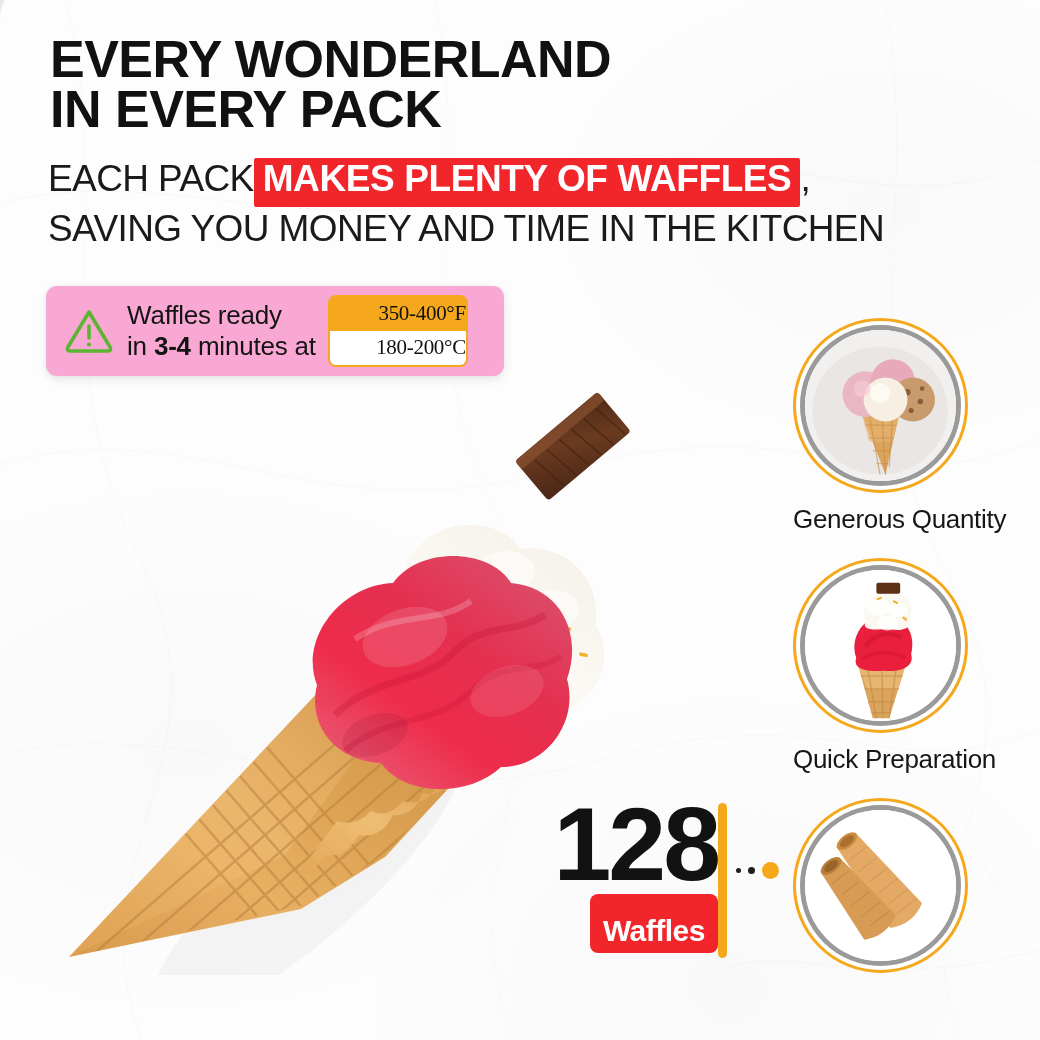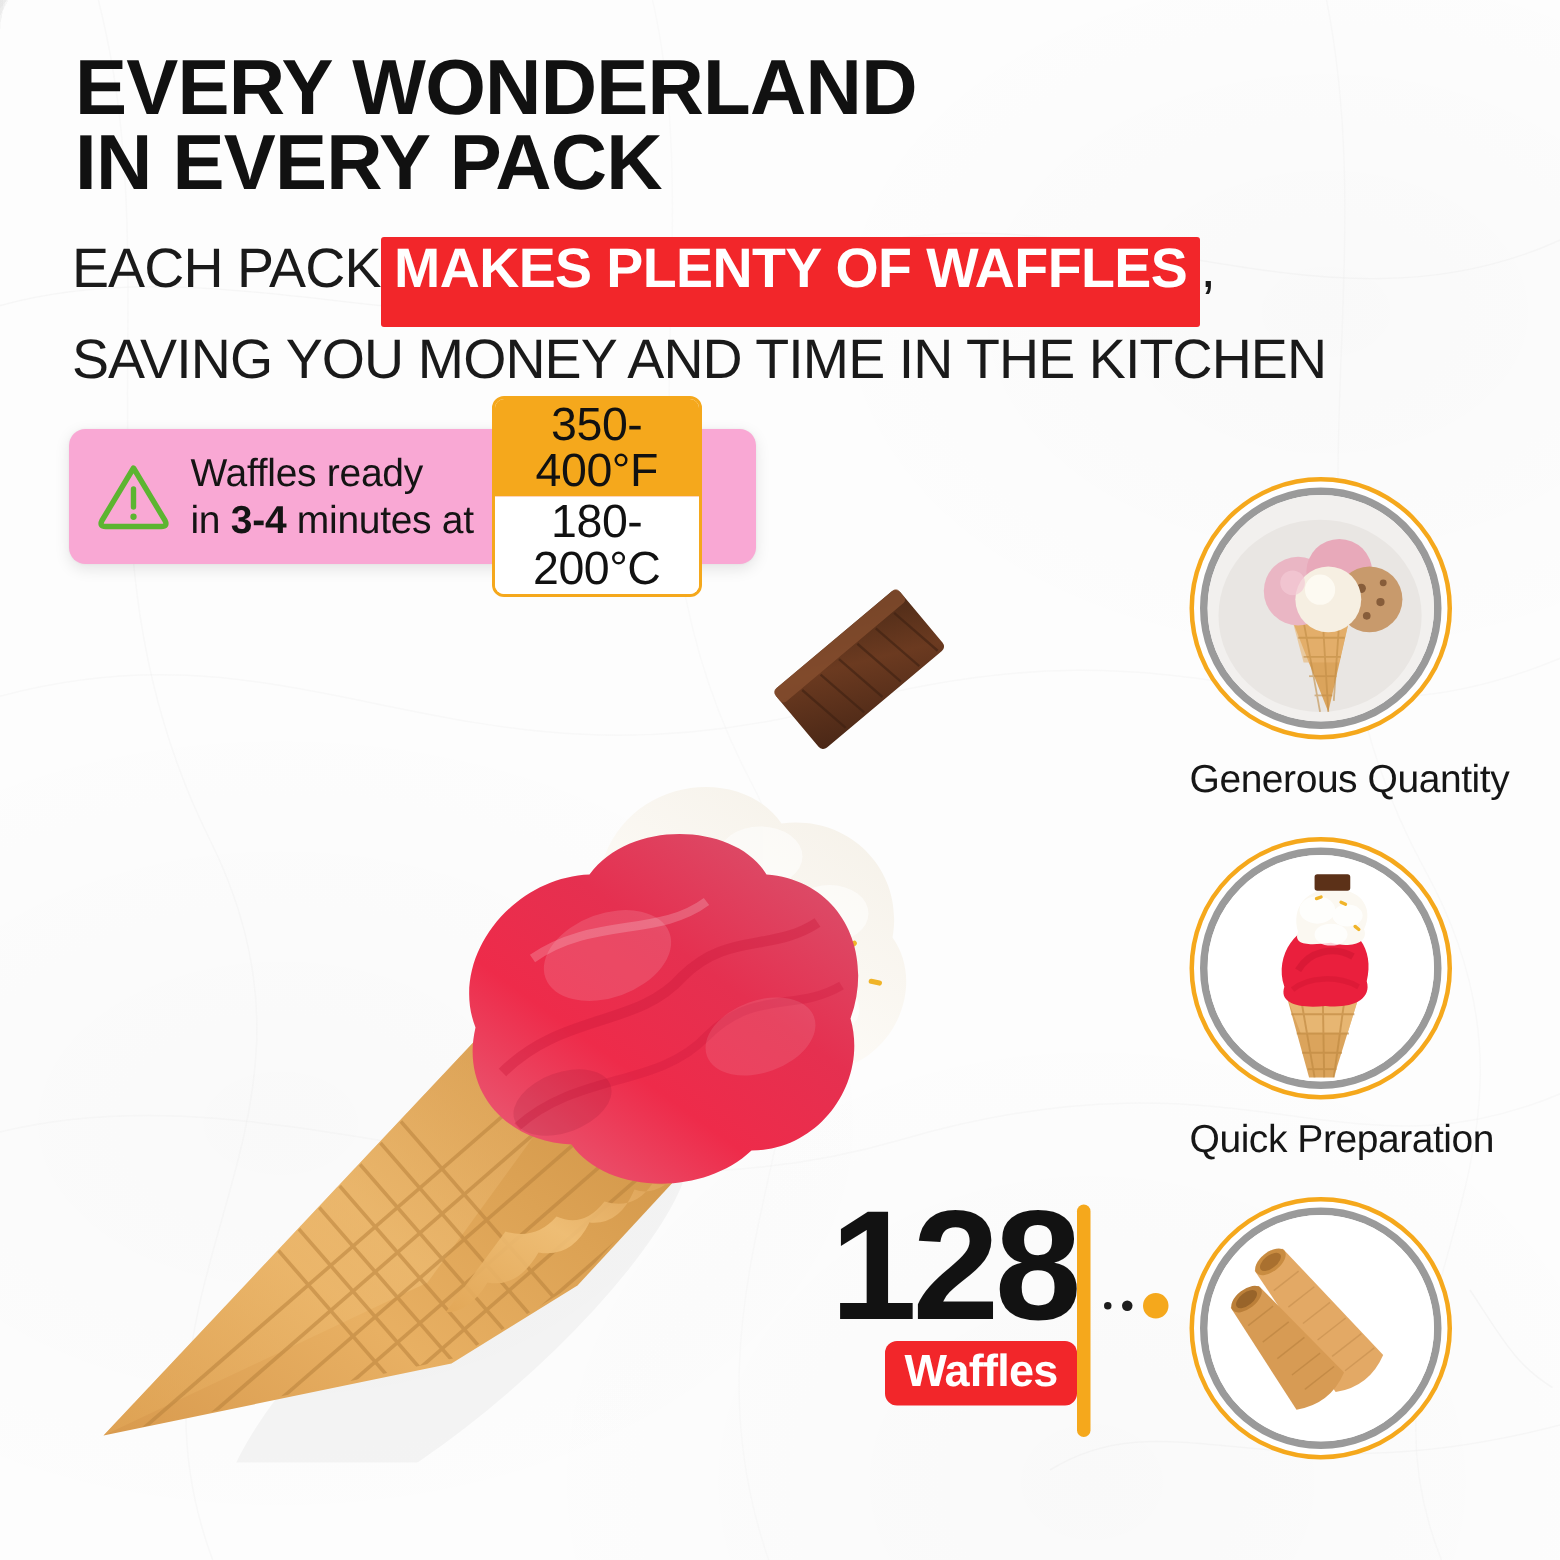--- a/index.html
+++ b/index.html
@@ -47,21 +47,21 @@
     line-height:43px;
     color:#1a1a1a;
     white-space:nowrap;
     letter-spacing:-0.6px;
     font-stretch:condensed;
   }
   .hl {
     background:#F2262A;
     color:#ffffff;
     font-weight:800;
-    padding:3px 9px 21px 9px;
+    padding:3px 9px 10px 9px;
     border-radius:2px;
     display:inline-block;
     line-height:36px;
     letter-spacing:-0.4px;
   }
 
   
   #ready-card {
     position:absolute; left:46px; top:286px;
     width:458px; height:90px;
@@ -82,26 +82,27 @@
   }
   #ready-text b { font-weight:800;text-align:center; }
   #temp-box {
     margin-left:12px;
     border:2.5px solid #F5A81C;
     border-radius:8px;
     overflow:hidden;
     width:140px;
   }
   .temp-row {
-    font-size:31px;
+    font-size:21px;
     line-height:31px;
-    text-align:center;
+    text-align:right;
     color:#111111;
     letter-spacing:-0.3px;
     padding:1px 0 2px;
+    font-family:Liberation Serif, serif;
   }
   .temp-f { background:#F5A81C; }
   .temp-c { background:#ffffff; }
 
   
   #hero-cone { position:absolute; left:55px; top:385px; width:620px; height:590px; }
 
   
   .feature { position:absolute; text-align:center; }
   .circle-outer {
@@ -147,21 +148,21 @@
     letter-spacing:-3px;
   }
   #count-badge-wrap { margin-top:4px; }
   #count-badge {
     display:inline-block;
     background:#F2262A;
     color:#ffffff;
     font-weight:800;
     font-size:30px;
     line-height:33px;
-    padding:4px 13px 6px;
+    padding:20px 13px 6px;
     border-radius:8px;
     letter-spacing:-0.5px;
   }
   #count-sub {
     margin-top:5px;
     font-size:29px;
     line-height:33px;
     color:#141414;
     letter-spacing:-0.5px;
     white-space:nowrap;

